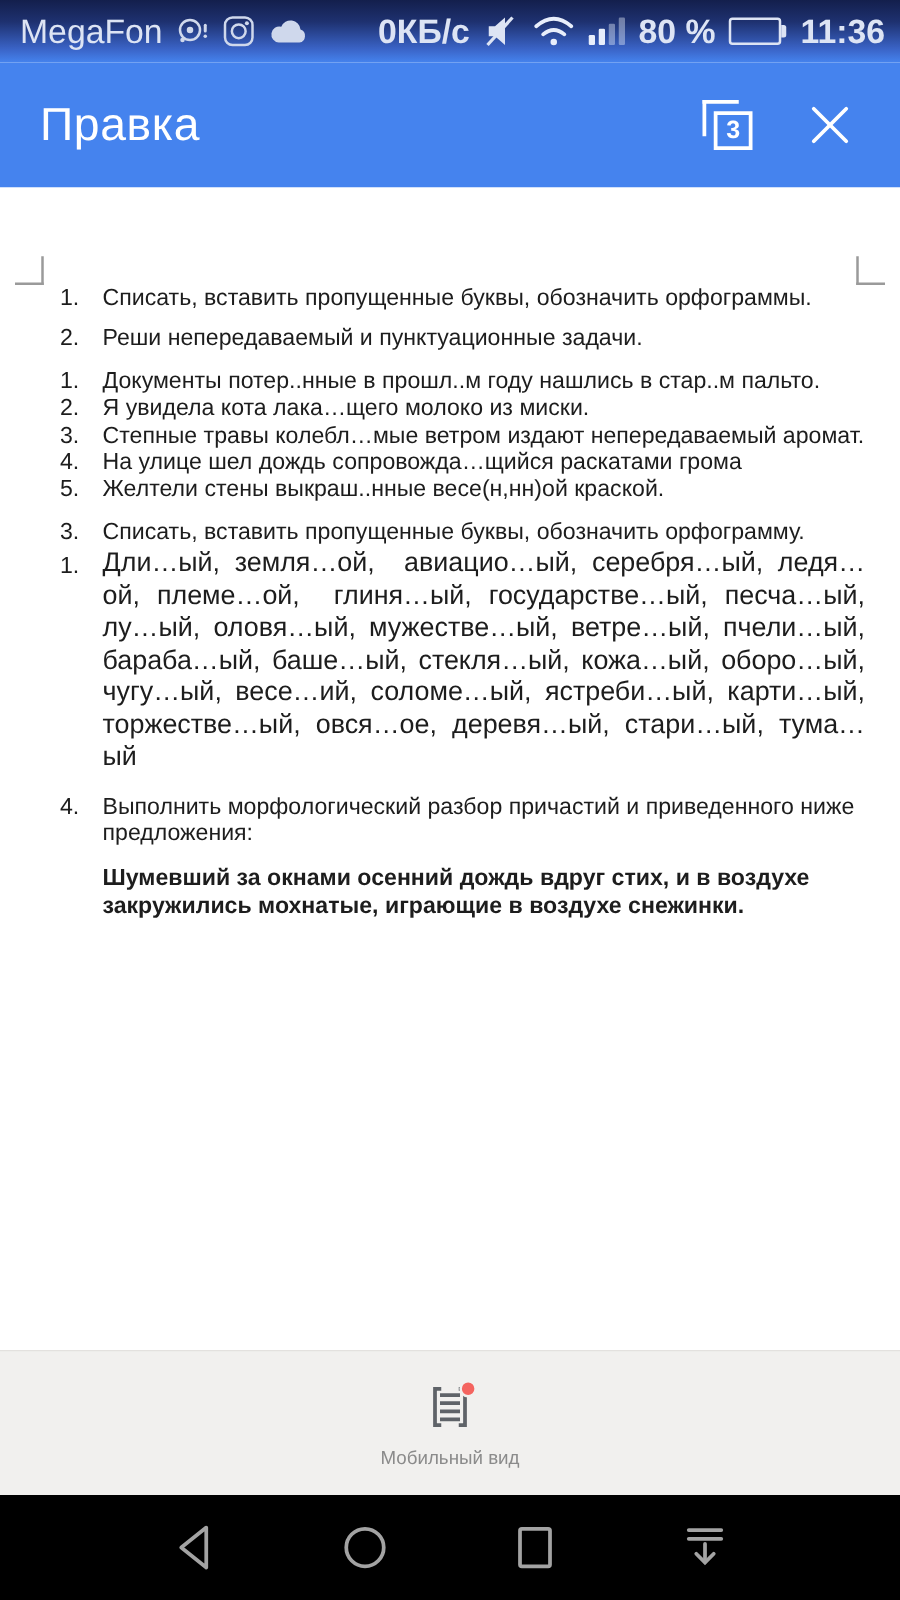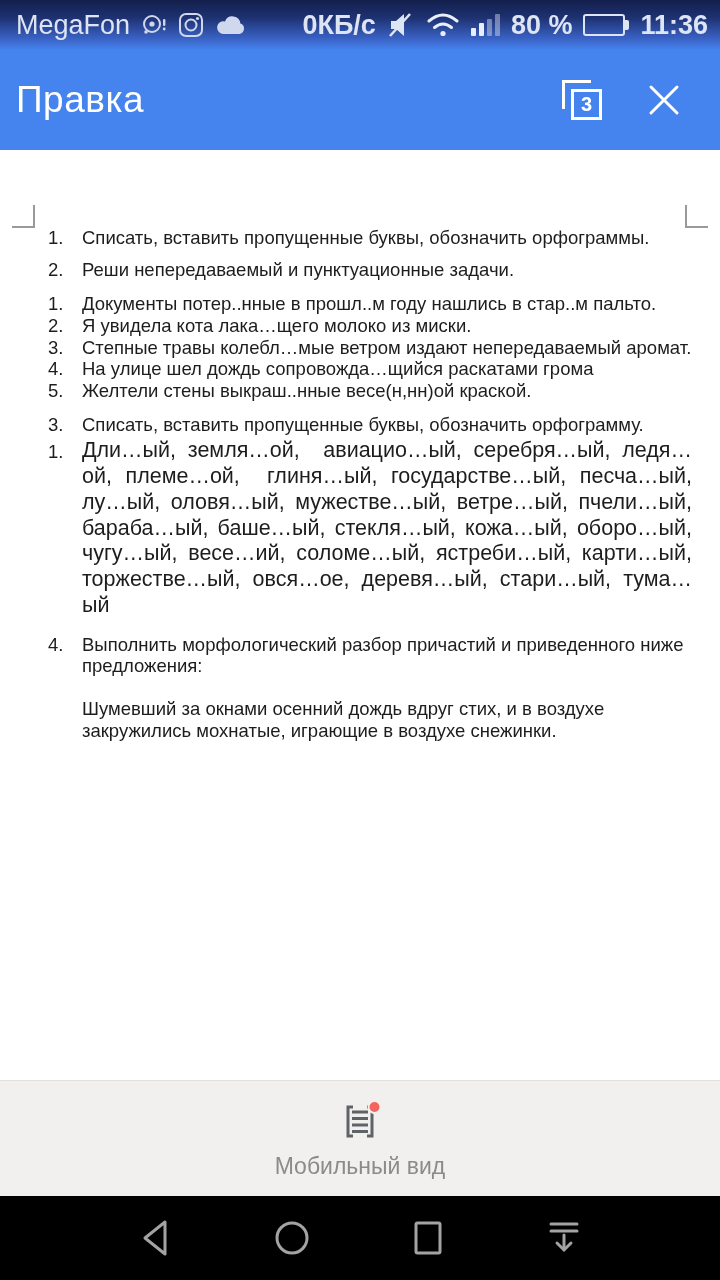--- a/index.html
+++ b/index.html
@@ -25,21 +25,21 @@
   .sigbars i { display:block; width:5px; background:#e8eefb; border-radius:1px; }
   .sigbars i.dim { background:rgba(232,238,251,.42); }
   .battery { display:flex; align-items:center; }
   .batt-body { width:42px; height:22px; border:2px solid #dde4f4; border-radius:3px; padding:2px; }
   .batt-fill { height:100%; width:82%; background:#dde4f4; border-radius:1px; }
   .batt-tip { width:4px; height:10px; background:#dde4f4; border-radius:0 2px 2px 0; }
 
   
   .appbar {
     height:100px; flex:none; background:#4583ee; color:#fff;
-    display:flex; align-items:center; padding:0 36px 0 16px;
+    display:flex; align-items:center; padding:0 36px 0 32px;
   }
   .appbar-title { flex:1; font-size:37px; font-weight:400; letter-spacing:.5px; }
   .appbar-actions { display:flex; align-items:center; gap:42px; }
   .pages-btn { position:relative; width:40px; height:40px; cursor:pointer; }
   .pages-back { position:absolute; left:0; top:0; width:29px; height:29px;
     border-top:3px solid #fff; border-left:3px solid #fff; }
   .pages-front { position:absolute; right:0; bottom:0; width:31px; height:31px;
     border:3px solid #fff; display:flex; align-items:center; justify-content:center;
     font-size:20px; font-weight:700; color:#fff; background:#4583ee; }
   .close-btn { width:40px; height:40px; display:flex; align-items:center; justify-content:center; cursor:pointer; }
@@ -50,35 +50,35 @@
   .corner-left  { left:12px; top:55px; border-right:2px solid #9a9a9a; border-bottom:2px solid #9a9a9a; }
   .corner-right { right:12px; top:55px; border-left:2px solid #9a9a9a; border-bottom:2px solid #9a9a9a; }
   .content { padding:77px 28px 0 28px; font-size:18.5px; line-height:1.17; }
   .num-row { display:flex; margin-left:20px; }
   .num-col { flex:none; width:34px; }
   .txt-col { flex:1; }
   .plain-para { margin-top:13px; }
   .m10 { margin-top:10px; }
   .m13 { margin-top:13px; }
   .m15 { margin-top:15px; }
-  .m17 { margin-top:21px; }
+  .m17 { margin-top:14px;font-weight:bold; }
   .m2  { margin-top:2px; }
   .list2 .num-row { margin-bottom:0; }
   .big-block { font-size:21.5px; line-height:1.2; }
   .big-block .txt-col { text-align:justify; }
   .para-indent { margin-left:54px; max-width:606px; }
 
   
   .toolbar {
     height:116px; flex:none; background:#f1f0ee; border-top:1px solid #e3e1de;
     display:flex; align-items:center;
   }
   .tb-half { flex:1; display:flex; justify-content:center; }
   .tb-btn { display:flex; flex-direction:column; align-items:center; gap:5px; cursor:pointer; }
-  .tb-label { font-size:23px; color:#8b8b8b; }
+  .tb-label { font-size:15px; color:#8b8b8b; }
 
   
   .navbar {
     height:84px; flex:none; background:#000;
     display:flex; align-items:center; justify-content:center; gap:94px;
   }
   .nav-btn { width:42px; height:44px; display:flex; align-items:center; justify-content:center; cursor:pointer; }
 </style>
 </head>
 <body>

